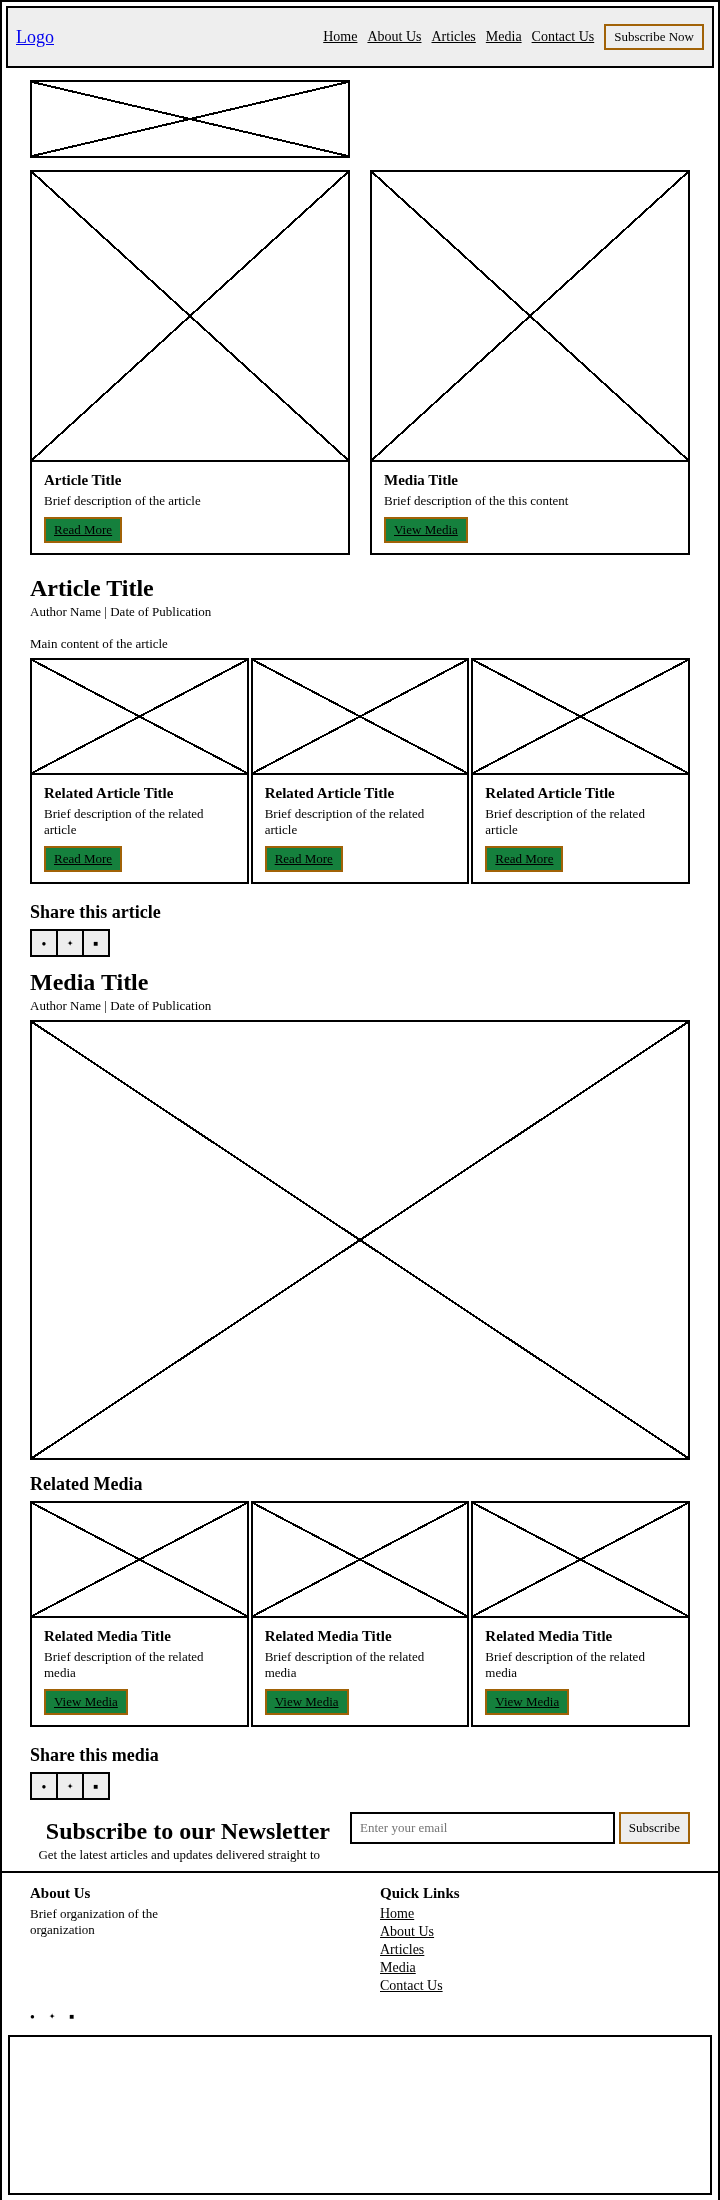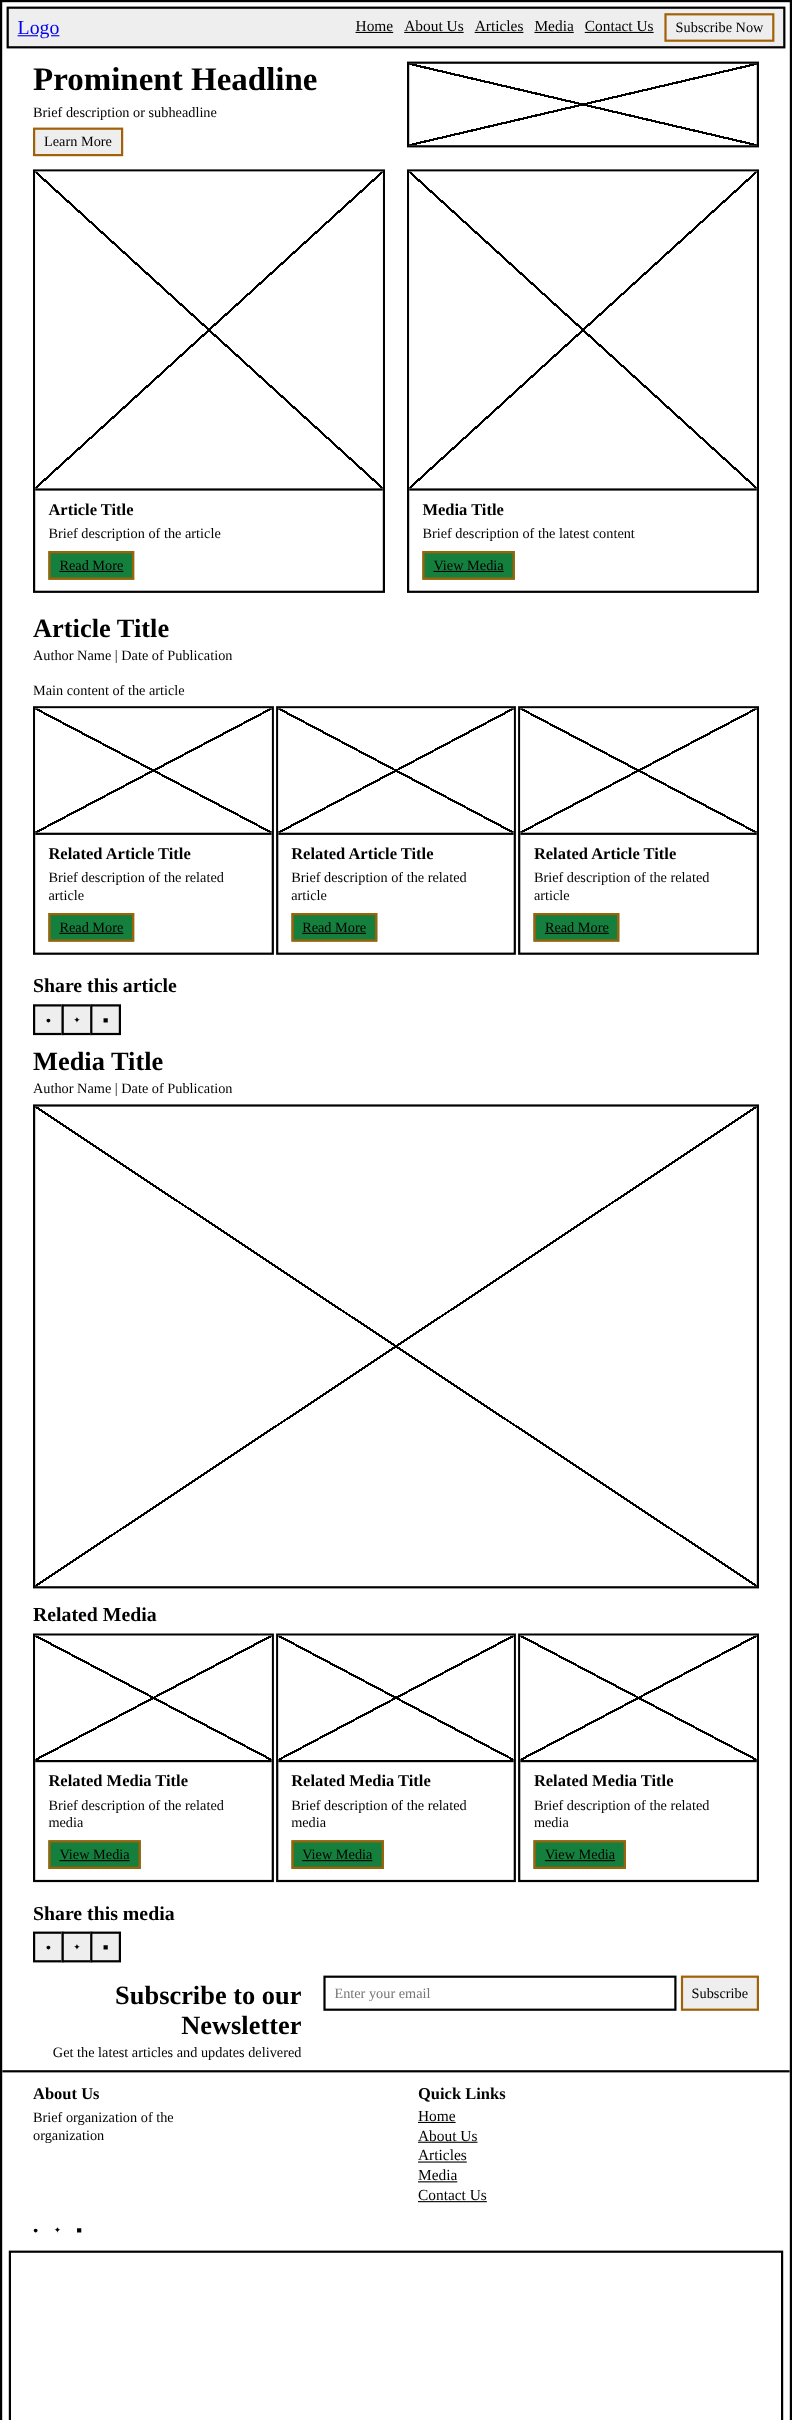--- a/index.html
+++ b/index.html
@@ -9,21 +9,21 @@
     width: 720px;
     margin: 0 auto;
     border: 2px solid #000;
   }
   .topbar {
     display: flex;
     justify-content: space-between;
     align-items: center;
     border: 2px solid #000;
     background: #eee;
-    padding: 4px 8px;
+    padding: 16px 8px;
     margin: 4px;
   }
   .logo { text-decoration: underline; font-size: 18px; }
   .nav { display: flex; gap: 10px; align-items: center; font-size: 14px; }
   .nav a { text-decoration: underline; color: #000; }
   .btn {
     border: 2px solid #a16207;
     background: #eee;
     padding: 3px 8px;
     font-family: inherit;
@@ -73,21 +73,21 @@
     background: #eee;
     width: 28px; height: 28px;
     display: flex; align-items: center; justify-content: center;
     font-size: 8px;
     margin-right: -2px;
     cursor: pointer;
   }
   .big-ph { height: 440px; margin-top: 6px; }
   .newsletter-row { display: flex; gap: 20px; align-items: flex-start; margin-top: 4px; }
   .newsletter-left { flex: 1; text-align: right; }
-  .subscribe-form { display: flex; gap: 4px; width: 396px; }
+  .subscribe-form { display: flex; gap: 4px; width: 340px; }
   .subscribe-form input {
     flex: 1;
     border: 2px solid #000;
     padding: 6px 8px;
     font-family: inherit;
     font-size: 13px;
   }
   .footer {
     border-top: 2px solid #000;
     display: flex;
@@ -112,42 +112,37 @@
     <a href="#">Articles</a>
     <a href="#">Media</a>
     <a href="#">Contact Us</a>
     <button class="btn">Subscribe Now</button>
   </div>
 </div>
 
 <div class="content">
 
   <div class="hero-row">
-    <div class="hero-left">
-      <h1>Prominent Headline</h1>
-      <p class="small truncate" style="max-width:180px;">Brief description or subheadline</p>
-      <button class="btn" style="margin-top:6px;">Learn More</button>
-    </div>
     <div class="ph hero-ph"></div>
   </div>
 
   <div class="two-col">
     <div class="card">
       <div class="ph big"></div>
       <div class="card-body">
         <h4>Article Title</h4>
         <p class="truncate">Brief description of the article</p>
         <button class="btn btn-underline">Read More</button>
       </div>
     </div>
     <div class="card">
       <div class="ph big"></div>
       <div class="card-body">
         <h4>Media Title</h4>
-        <p class="truncate">Brief description of the latest content</p>
+        <p class="truncate">Brief description of the this content</p>
         <button class="btn btn-underline">View Media</button>
       </div>
     </div>
   </div>
 
   <h2 style="margin-top:20px;">Article Title</h2>
   <p class="meta" style="max-width:200px;">Author Name | Date of Publication</p>
   <p class="small" style="max-width:200px;margin-top:16px;">Main content of the article</p>
 
   <div class="three-col">

